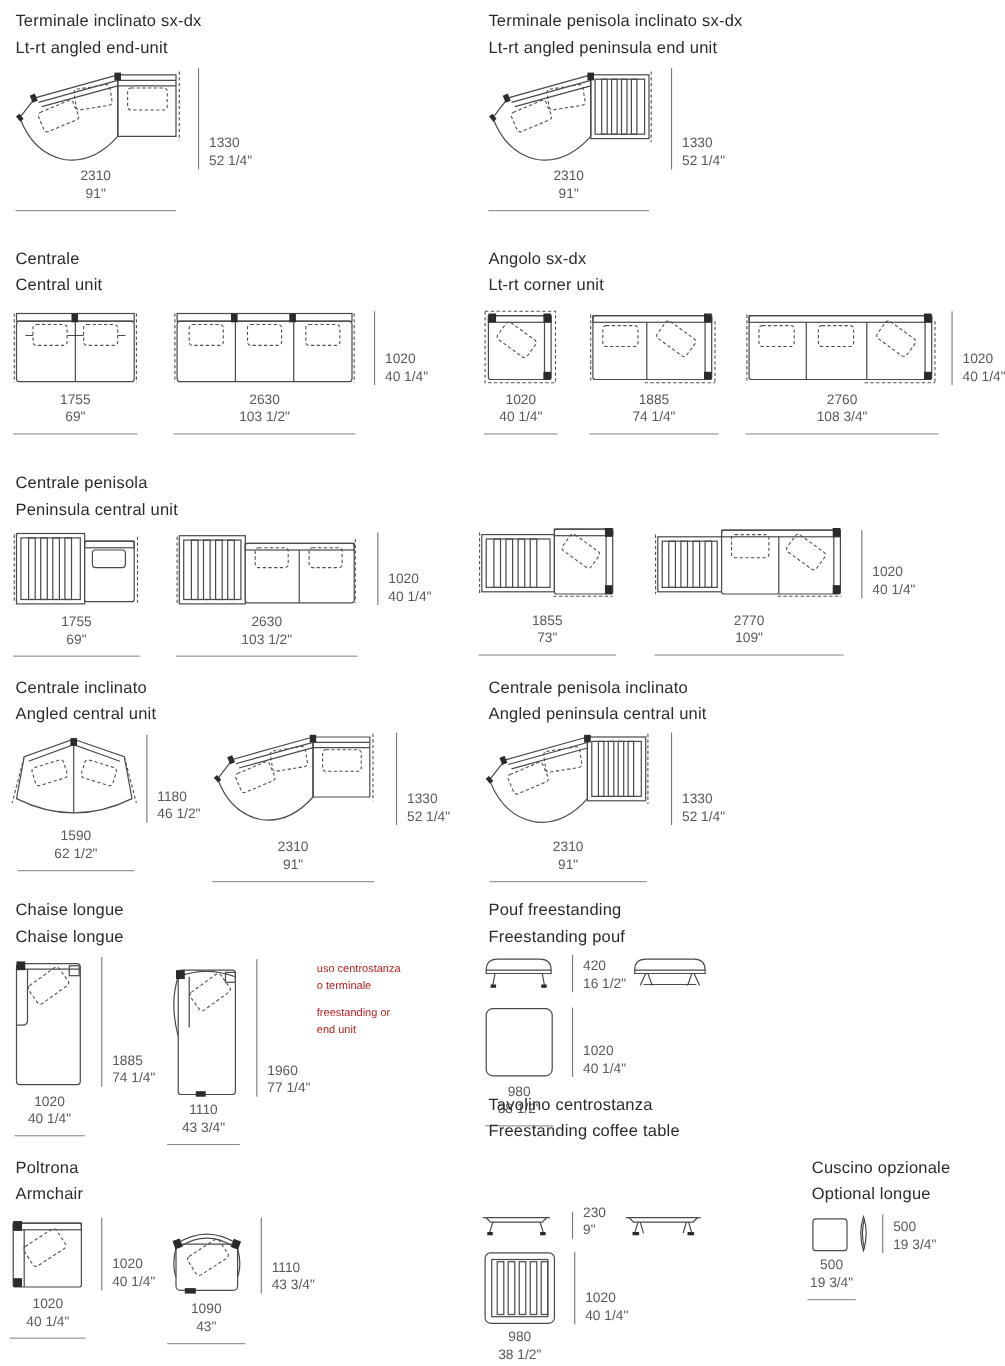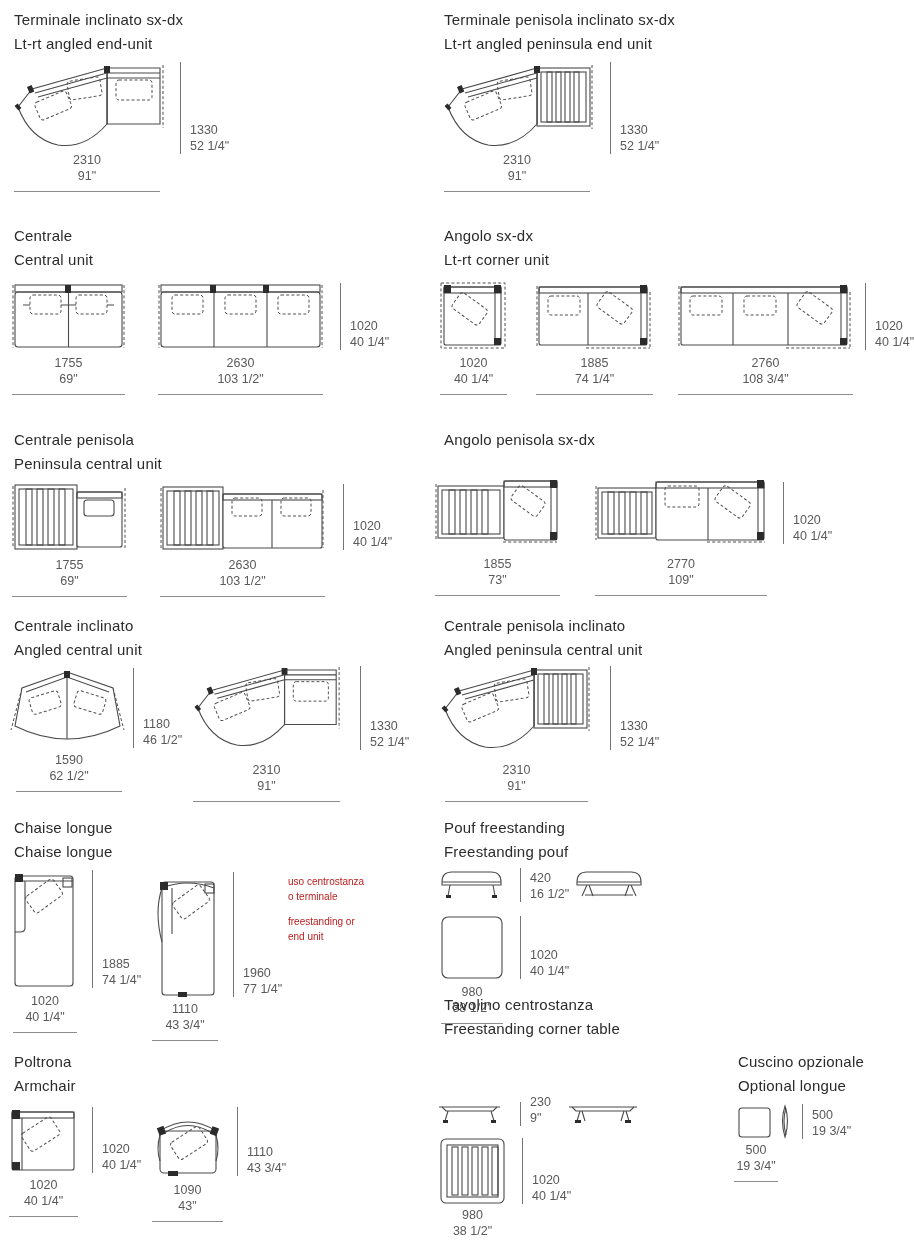--- a/index.html
+++ b/index.html
@@ -237,21 +237,20 @@
       <div class="vline" style="height:66px"></div>
       <div>
         <div>1020</div>
         <div>40 1/4"</div>
       </div>
     </div>
   </div>
 
   <div>
     <div class="title" style="left:444px;top:428px">
-      <div>Angolo penisola sx-dx</div>
     </div>
     <svg class="draw" style="left:435px;top:478px" width="125" height="67" viewBox="0 0 125 67">
       <path class="d" d="M1,6 V62"></path>
       <path class="d" d="M68,64 H122"></path>
       <rect class="sf" x="3" y="8" width="66" height="52"></rect>
       <rect class="s" x="7" y="12" width="58" height="44"></rect>
       <rect class="s" x="14" y="12" width="6" height="44"></rect>
       <rect class="s" x="25" y="12" width="6" height="44"></rect>
       <rect class="s" x="36" y="12" width="6" height="44"></rect>
       <rect class="s" x="47" y="12" width="6" height="44"></rect>
@@ -529,21 +528,21 @@
       <div>
         <div>1110</div>
         <div>43 3/4"</div>
       </div>
     </div>
   </div>
 
   <div>
     <div class="title" style="left:444px;top:993px">
       <div>Tavolino centrostanza</div>
-      <div>Freestanding corner table</div>
+      <div>Freestanding coffee table</div>
     </div>
     <svg class="draw" style="left:438px;top:1104px" width="63" height="20" viewBox="0 0 63 20">
       <path class="s" d="M1,3 H62"></path>
       <path class="s" d="M4,3 L8,7 H55 L59,3"></path>
       <path class="s" d="M10,7 L7,17 M53,7 L56,17"></path>
       <rect class="k" x="5" y="16" width="5" height="3"></rect>
       <rect class="k" x="53" y="16" width="5" height="3"></rect>
     </svg>
     <div class="hdim" style="left:520px;top:1102px;height:24px">
       <div class="vline" style="height:24px"></div>

